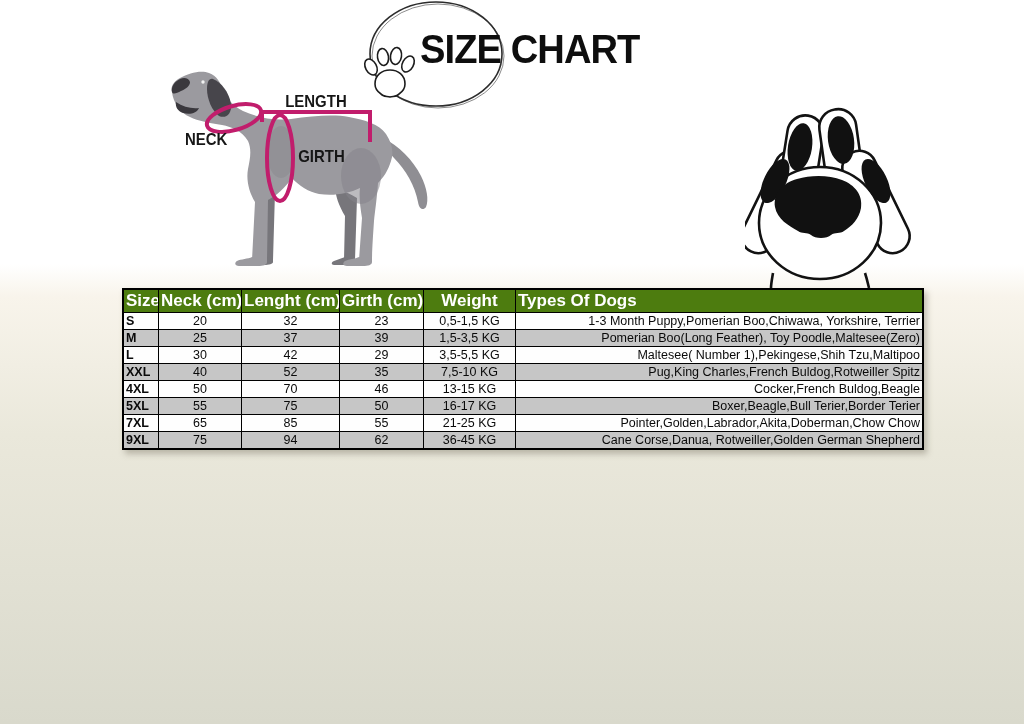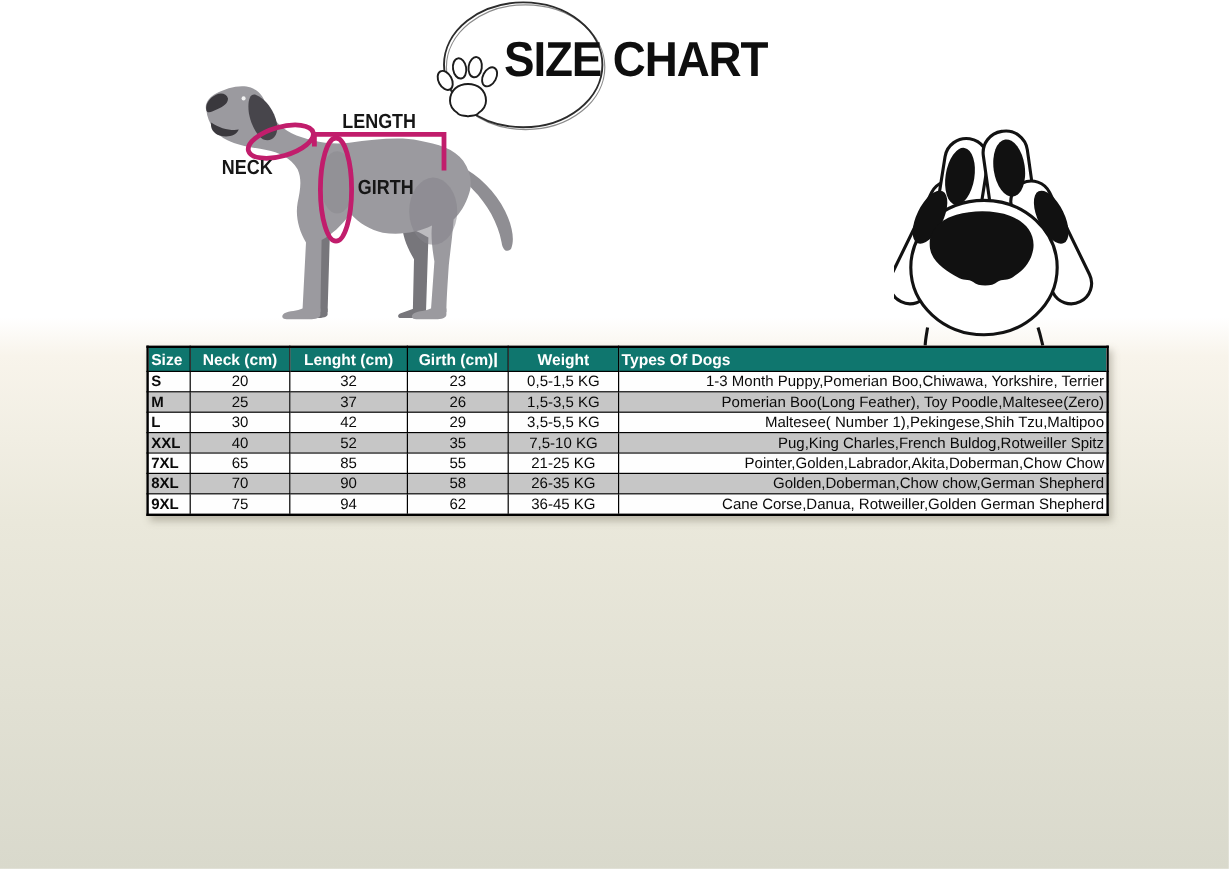--- a/index.html
+++ b/index.html
@@ -24,21 +24,21 @@
   .lbl-girth{left:295px;top:147px;font-size:17px;}
   
   table.size-chart{
     position:absolute;left:122px;top:288px;width:769px;
     border-collapse:collapse;table-layout:fixed;
     border:2px solid #000;
     box-shadow:3px 4px 6px rgba(95,90,72,.35);
     background:#fff;
   }
   .size-chart th{
-    background:#0f766e;color:#ffffff;font-size:13px;font-weight:bold;
+    background:#4d7c0f;color:#ffffff;font-size:17px;font-weight:bold;
     height:17px;border:1px solid #000;padding:1px 2px;text-align:center;white-space:nowrap;overflow:hidden;
   }
   .size-chart th.col-size,.size-chart th.col-types{text-align:left;}
   .size-chart td{
     font-size:12.5px;color:#0a0a0a;height:16px;border:1px solid #000;
     padding:0 2px;text-align:center;white-space:nowrap;overflow:hidden;background:#fefefe;
   }
   .size-chart tbody tr:nth-child(even) td{background:#c6c6c6;}
   .size-chart td.col-size{text-align:left;font-weight:bold;}
   .size-chart td.col-types{text-align:right;padding-left:3px;}
@@ -138,57 +138,65 @@
         <td class="col-neck">20</td>
         <td class="col-length">32</td>
         <td class="col-girth">23</td>
         <td class="col-weight">0,5-1,5 KG</td>
         <td class="col-types">1-3 Month Puppy,Pomerian Boo,Chiwawa, Yorkshire, Terrier</td>
       </tr>
       <tr>
         <td class="col-size">M</td>
         <td class="col-neck">25</td>
         <td class="col-length">37</td>
-        <td class="col-girth">26</td>
+        <td class="col-girth">39</td>
         <td class="col-weight">1,5-3,5 KG</td>
         <td class="col-types">Pomerian Boo(Long Feather), Toy Poodle,Maltesee(Zero)</td>
       </tr>
       <tr>
         <td class="col-size">L</td>
         <td class="col-neck">30</td>
         <td class="col-length">42</td>
         <td class="col-girth">29</td>
         <td class="col-weight">3,5-5,5 KG</td>
         <td class="col-types">Maltesee( Number 1),Pekingese,Shih Tzu,Maltipoo</td>
       </tr>
       <tr>
         <td class="col-size">XXL</td>
         <td class="col-neck">40</td>
         <td class="col-length">52</td>
         <td class="col-girth">35</td>
         <td class="col-weight">7,5-10 KG</td>
         <td class="col-types">Pug,King Charles,French Buldog,Rotweiller Spitz</td>
       </tr>
       <tr>
+        <td class="col-size">4XL</td>
+        <td class="col-neck">50</td>
+        <td class="col-length">70</td>
+        <td class="col-girth">46</td>
+        <td class="col-weight">13-15 KG</td>
+        <td class="col-types">Cocker,French Buldog,Beagle</td>
+      </tr>
+      <tr>
+        <td class="col-size">5XL</td>
+        <td class="col-neck">55</td>
+        <td class="col-length">75</td>
+        <td class="col-girth">50</td>
+        <td class="col-weight">16-17 KG</td>
+        <td class="col-types">Boxer,Beagle,Bull Terier,Border Terier</td>
+      </tr>
+      <tr>
         <td class="col-size">7XL</td>
         <td class="col-neck">65</td>
         <td class="col-length">85</td>
         <td class="col-girth">55</td>
         <td class="col-weight">21-25 KG</td>
         <td class="col-types">Pointer,Golden,Labrador,Akita,Doberman,Chow Chow</td>
       </tr>
       <tr>
-        <td class="col-size">8XL</td>
-        <td class="col-neck">70</td>
-        <td class="col-length">90</td>
-        <td class="col-girth">58</td>
-        <td class="col-weight">26-35 KG</td>
-        <td class="col-types">Golden,Doberman,Chow chow,German Shepherd</td>
-      </tr>
-      <tr>
         <td class="col-size">9XL</td>
         <td class="col-neck">75</td>
         <td class="col-length">94</td>
         <td class="col-girth">62</td>
         <td class="col-weight">36-45 KG</td>
         <td class="col-types">Cane Corse,Danua, Rotweiller,Golden German Shepherd</td>
       </tr>
     </tbody>
 </table>
 

